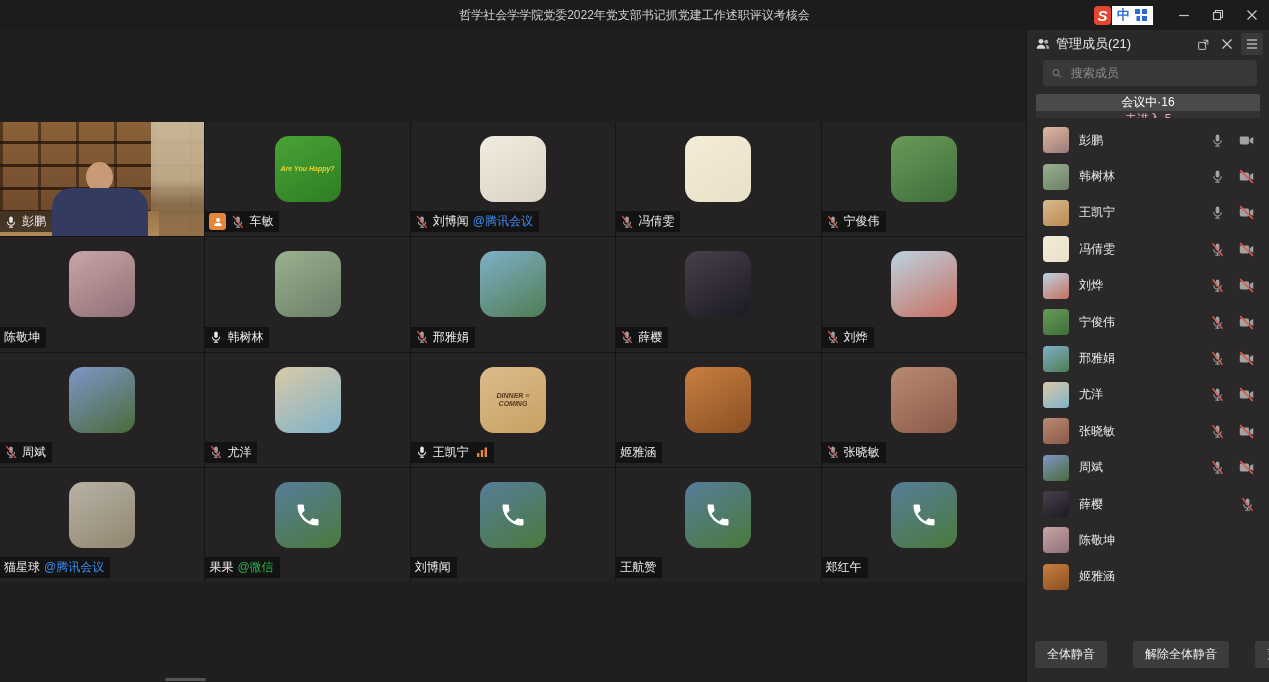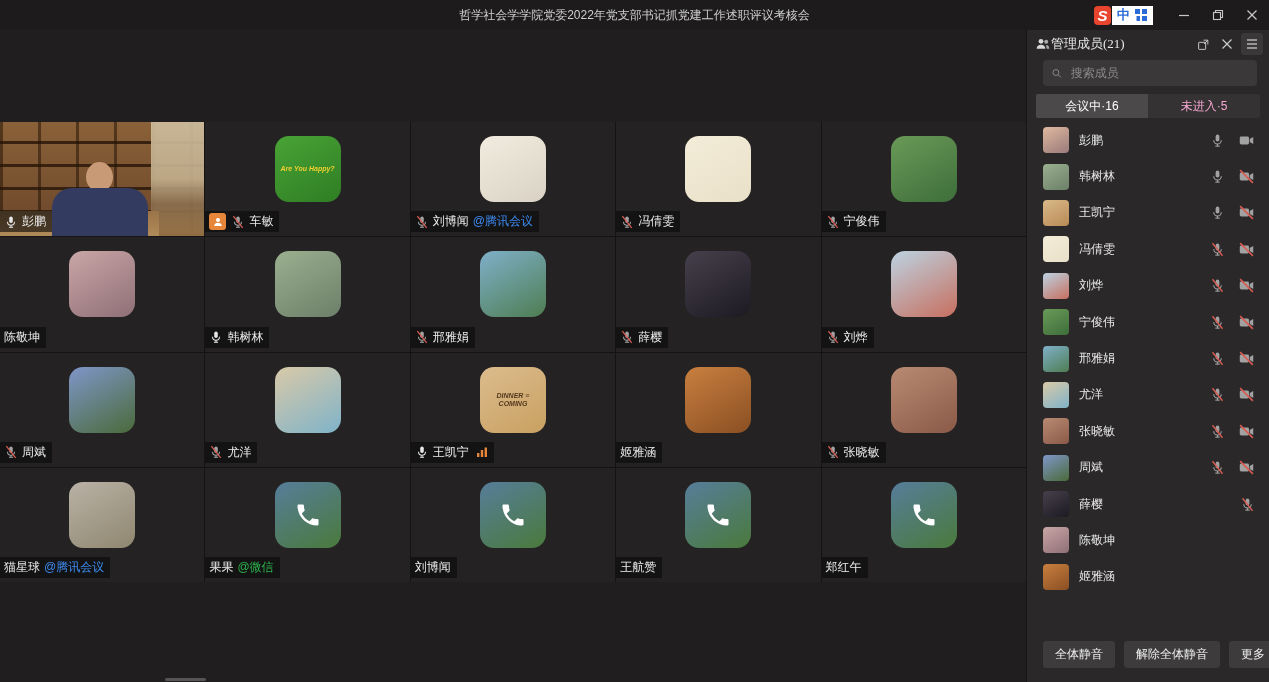--- a/index.html
+++ b/index.html
@@ -48,39 +48,39 @@
   .scene .torso{position:absolute;left:52px;bottom:0;width:96px;height:48px;border-radius:20px 20px 0 0;background:#333b61;}
   .scrollbar-thumb{position:absolute;left:165px;bottom:1px;width:41px;height:3px;background:#555;border-radius:2px;}
   
   .toast-wrap{position:absolute;top:75px;left:998px;display:flex;align-items:center;z-index:30;}
   .toast-mic{width:22px;height:26px;display:flex;align-items:center;justify-content:center;}
   .toast{width:176px;height:26px;background:#343132;color:#ececec;font-size:12px;display:flex;align-items:center;
     padding-left:10px;box-shadow:0 1px 4px rgba(0,0,0,.4);}
   
   .sidebar{position:absolute;top:30px;right:0;width:243px;height:652px;background:#2a2829;border-left:1px solid #171516;}
   .sb-header{display:flex;align-items:center;height:26px;padding:2px 6px 0 8px;font-size:13px;color:#e8e8e8;}
-  .sb-header .sb-title{flex:0 0 auto;font-family:Liberation Serif, serif;}
+  .sb-header .sb-title{margin-left:5px;flex:0 0 auto;}
   .sb-header .spacer{flex:1;}
   .sb-hicon{width:20px;height:20px;display:flex;align-items:center;justify-content:center;color:#c9c9c9;margin-left:4px;}
   .sb-hicon.boxed{background:#3a3839;border-radius:3px;width:22px;height:22px;}
   .sb-search{position:absolute;top:30px;left:16px;right:12px;height:26px;background:#3a3839;border-radius:4px;
     display:flex;align-items:center;padding:0 8px;gap:6px;}
   .sb-search input{background:transparent;border:none;outline:none;color:#ddd;font-size:12px;width:100%;
     font-family:Liberation Sans, sans-serif;}
   .sb-search input::placeholder{color:#8a8a8a;}
-  .sb-tabs{position:absolute;top:64px;left:9px;right:9px;height:24px;display:flex;background:#343233;border-radius:2px;overflow:hidden;}
+  .sb-tabs{position:absolute;top:64px;left:9px;right:9px;height:24px;display:flex;background:#343233;border-radius:2px;overflow:hidden;flex-direction:column;}
   .sb-tab{flex:1;display:flex;align-items:center;justify-content:center;font-size:12px;color:#f9a8d4;}
   .sb-tab.active{background:#4b494a;color:#fff;}
   .member-list{position:absolute;top:92px;left:0;right:0;bottom:56px;overflow:hidden;}
   .member{display:flex;align-items:center;height:36.4px;padding:0 14px 0 16px;}
   .m-avatar{width:26px;height:26px;border-radius:4px;flex:0 0 auto;}
   .m-name{margin-left:10px;font-size:12px;color:#e8e8e8;flex:1;white-space:nowrap;overflow:hidden;}
   .m-icons{display:flex;align-items:center;gap:13px;}
   
-  .sb-footer{position:absolute;bottom:14px;left:16px;right:12px;display:flex;gap:9px;}
+  .sb-footer{position:absolute;bottom:14px;left:8px;right:12px;display:flex;gap:26px;}
   .sb-btn{height:27px;background:#3d3b3c;border:none;border-radius:3px;color:#f0f0f0;font-size:12px;
     padding:0 12px;font-family:inherit;display:flex;align-items:center;gap:4px;white-space:nowrap;}
 </style>
 </head>
 <body>
 
 <div class="window">
 
   <div class="titlebar">
     <div class="title">哲学社会学学院党委2022年党支部书记抓党建工作述职评议考核会</div>

